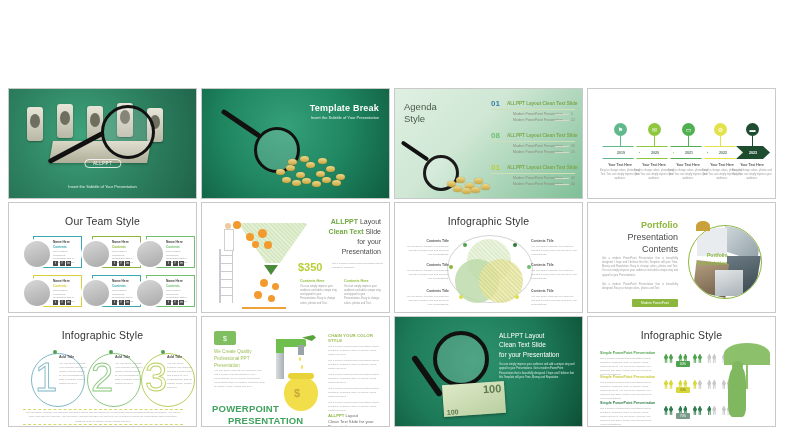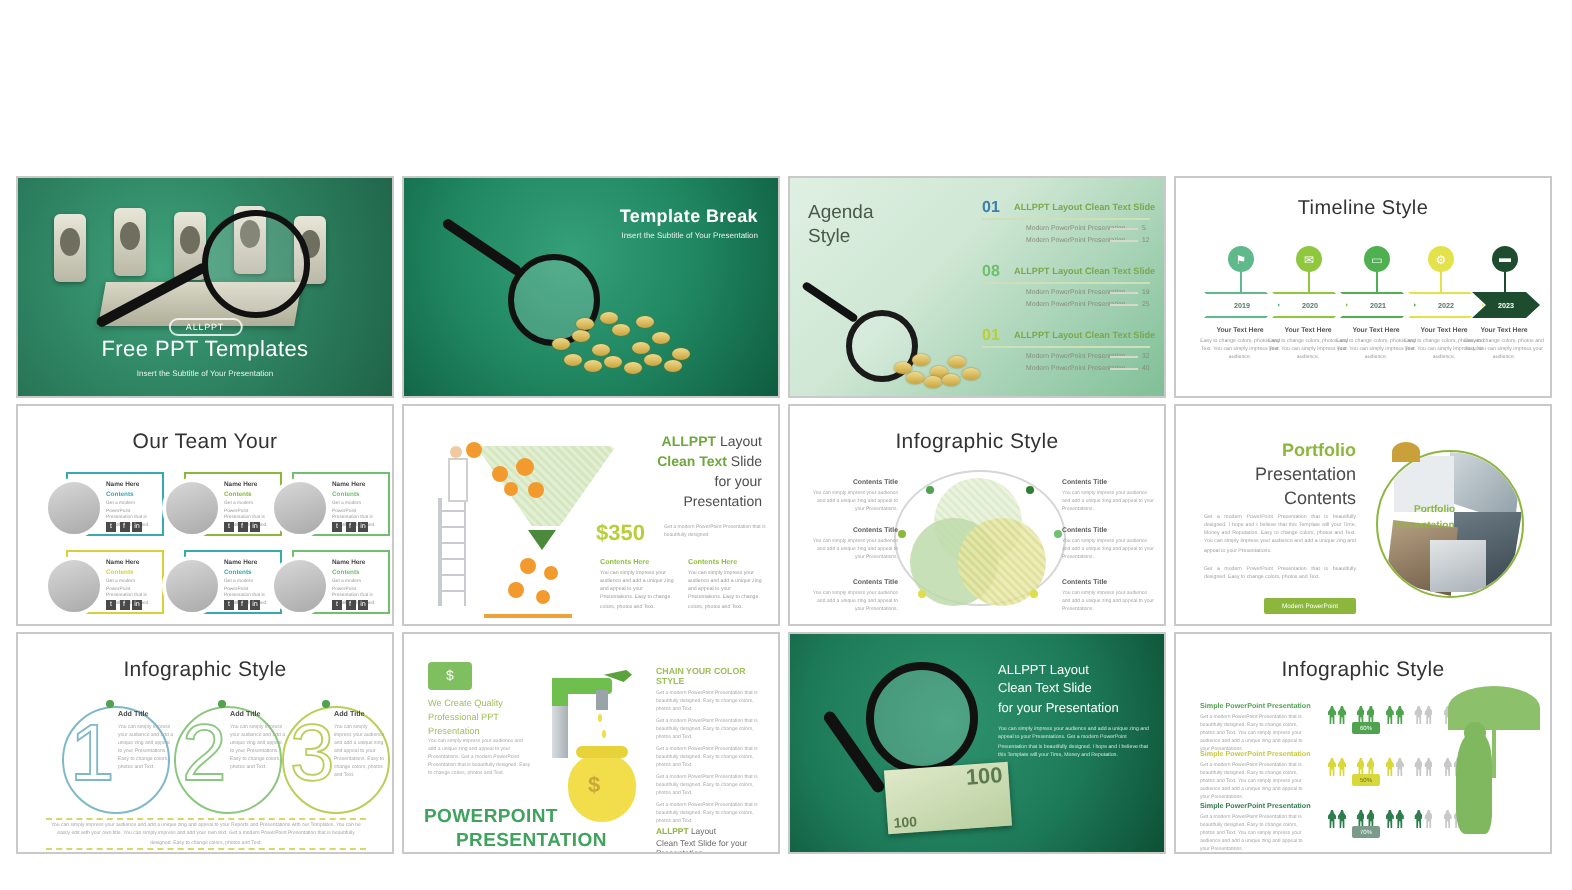--- a/index.html
+++ b/index.html
@@ -188,21 +188,20 @@
               <i></i>
             </div>
           <div class="roll" style="left:120px;top:5px;">
               <i></i>
             </div>
         </div>
         <div class="bill"></div>
         <div class="mag" style="left:92px;top:16px;width:48px;height:48px;"></div>
         <div class="mag-handle" style="left:36px;top:56px;width:62px;height:5px;transform:rotate(-28deg);"></div>
         <div class="logo-pill" style="top:70px;">ALLPPT</div>
-        <div class="s-title white-title" style="top:80px;font-size:11px;">Free PPT Templates</div>
         <div class="sub" style="top:95px;">Insert the Subtitle of Your Presentation</div>
       </div>
 
       <div class="slide">
         <div class="photo-bg b2"></div>
         <div class="mag" style="left:52px;top:38px;width:40px;height:40px;"></div>
         <div class="mag-handle" style="left:16px;top:32px;width:46px;height:5px;transform:rotate(34deg);"></div>
         <div class="coins" style="left:72px;top:58px;width:80px;height:42px;">
           <div class="coin" style="left:2px;top:22px;"></div>
             <div class="coin" style="left:12px;top:18px;"></div>
@@ -267,21 +266,20 @@
         <div class="ag-line" style="left:96px;top:84px;width:84px;"></div>
         <div class="ag-sub" style="left:118px;top:87px;">Modern PowerPoint Presentation</div>
         <div class="ag-dots" style="left:160px;top:89px;width:14px;"></div>
         <div class="ag-sub" style="left:176px;top:87px;">32</div>
         <div class="ag-sub" style="left:118px;top:93px;">Modern PowerPoint Presentation</div>
         <div class="ag-dots" style="left:160px;top:95px;width:14px;"></div>
         <div class="ag-sub" style="left:176px;top:93px;">40</div>
       </div>
 
       <div class="slide">
-        <div class="s-title" style="top:10px;font-size:10px;">Timeline Style</div>
 
         <div class="tl-circle" style="left:26px;top:34px;background:#5fb98a;">⚑</div>
         <div class="tl-stem" style="left:32px;top:47px;height:10px;background:#5fb98a;"></div>
         <div class="tl-circle" style="left:60px;top:34px;background:#8fc73f;">✉</div>
         <div class="tl-stem" style="left:66px;top:47px;height:10px;background:#8fc73f;"></div>
         <div class="tl-circle" style="left:94px;top:34px;background:#4fb04f;">▭</div>
         <div class="tl-stem" style="left:100px;top:47px;height:10px;background:#4fb04f;"></div>
         <div class="tl-circle" style="left:126px;top:34px;background:#e3e24a;">⚙</div>
         <div class="tl-stem" style="left:132px;top:47px;height:10px;background:#e3e24a;"></div>
         <div class="tl-circle" style="left:158px;top:34px;background:#1d4d2e;">▬</div>
@@ -302,21 +300,21 @@
         <div class="tl-cap" style="left:116px;top:74px;width:36px;">Your Text Here</div>
         <div class="tl-body" style="left:114px;top:80px;width:40px;">Easy to change colors, photos and Text. You can simply impress your audience.</div>
         <div class="tl-cap" style="left:146px;top:74px;width:36px;">Your Text Here</div>
         <div class="tl-body" style="left:144px;top:80px;width:40px;">Easy to change colors, photos and Text. You can simply impress your audience.</div>
       </div>
     </div>
 
     <div class="row">
 
       <div class="slide">
-        <div class="s-title" style="top:12px;font-size:10.5px;">Our Team Your</div>
+        <div class="s-title" style="top:12px;font-size:10.5px;">Our Team Style</div>
 
         <div class="tm-card" style="left:24px;top:33px;border-color:#3aa8b0;">
           <div class="tm-av" style="left:-12px;top:2px;"></div>
           <div class="tm-name" style="left:19px;top:3px;">Name Here</div>
           <div class="tm-role" style="left:19px;top:8px;color:#3aa8b0;">Contents</div>
           <div class="tm-txt" style="left:19px;top:13px;width:26px;">Get a modern PowerPoint Presentation that is beautifully designed.</div>
           <div class="tm-soc" style="left:19px;top:24px;">
               <b>t</b>
               <b>f</b>
               <b>in</b>

